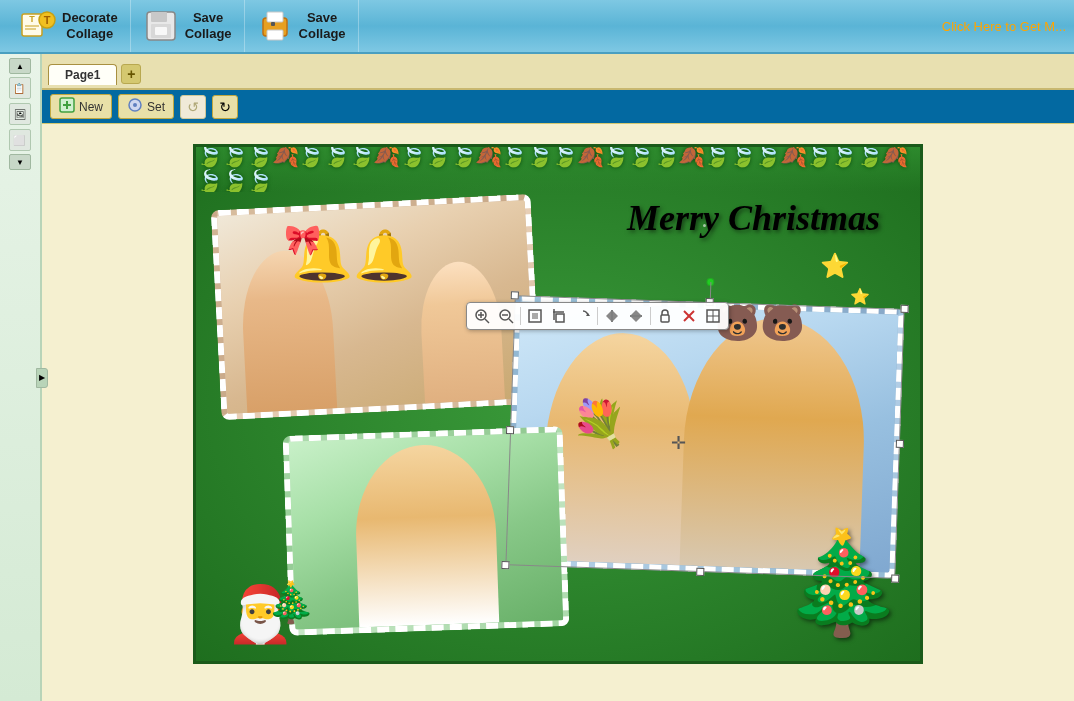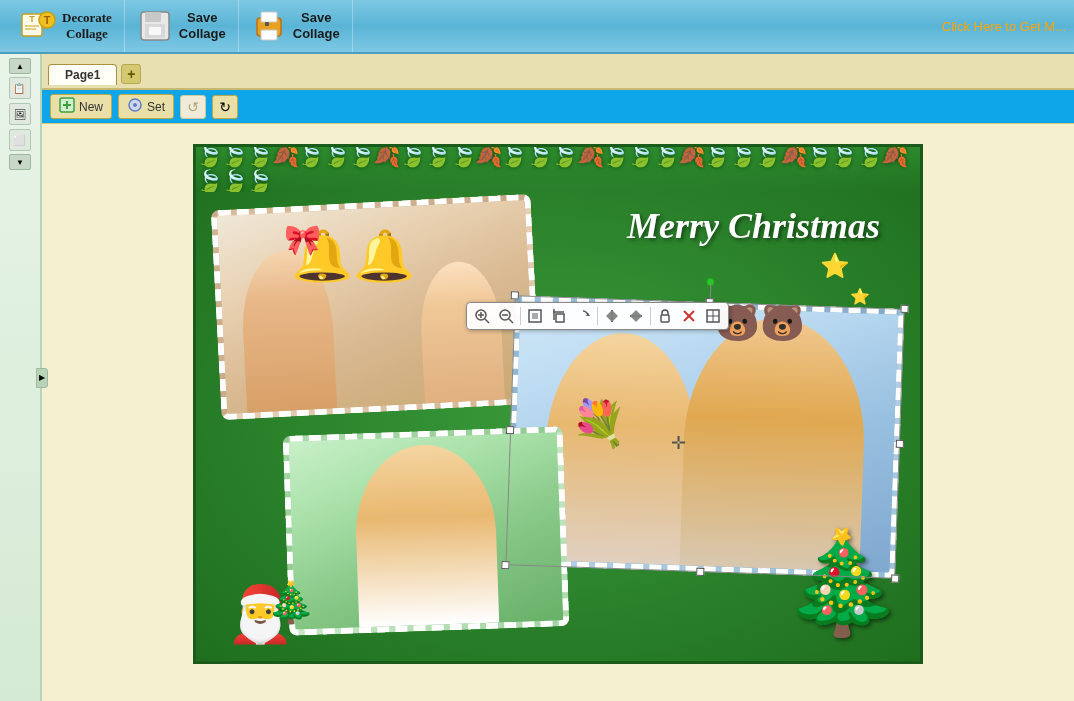--- a/index.html
+++ b/index.html
@@ -151,21 +151,21 @@
       cursor: pointer;
       font-size: 14px;
       font-weight: bold;
       color: #665500;
     }
 
     
     #secondary-toolbar {
       display: flex;
       align-items: center;
-      background: #0ea5e9;
+      background: #0369a1;
       padding: 4px 8px;
       gap: 6px;
       border-bottom: 1px solid #d4c870;
       height: 34px;
     }
     .sec-btn {
       display: flex;
       align-items: center;
       gap: 4px;
       padding: 2px 8px;
@@ -246,25 +246,25 @@
       font-size: 22px;
       letter-spacing: -2px;
       color: #1a6a1a;
       text-shadow: 0 0 4px #0a4a0a;
       margin-top: -4px;
     }
 
     
     .merry-christmas-text {
       position: absolute;
-      top: 58px;
+      top: 50px;
       right: 40px;
       font-size: 36px;
       font-weight: bold;
-      color: #ffffff;
+      color: #000000;
       font-family: 'Times New Roman', serif;
       font-style: italic;
       text-shadow: 2px 2px 4px rgba(0,0,0,0.5);
       z-index: 10;
     }
 
     
     .photo-frame-1 {
       position: absolute;
       top: 55px;
@@ -497,21 +497,21 @@
     <div class="toolbar-icon">
       <svg width="36" height="36" viewBox="0 0 36 36">
         <rect x="2" y="6" width="20" height="22" rx="2" fill="#fffbe8" stroke="#c8a020" stroke-width="1.5"></rect>
         <text x="12" y="14" font-size="9" fill="#c8a020" text-anchor="middle" font-weight="bold">T</text>
         <line x1="5" y1="18" x2="19" y2="18" stroke="#c8a020" stroke-width="1"></line>
         <line x1="5" y1="21" x2="16" y2="21" stroke="#c8a020" stroke-width="1"></line>
         <circle cx="27" cy="12" r="8" fill="#f0c020" stroke="#c8a010" stroke-width="1.5"></circle>
         <text x="27" y="16" font-size="11" fill="#a06000" text-anchor="middle" font-weight="bold">T</text>
       </svg>
     </div>
-    <div class="toolbar-label" style="white-space:pre-line;font-family:Liberation Serif, serif;">Decorate
+    <div class="toolbar-label" style="white-space:pre-line;">Decorate
 Collage</div>
   </div>
 
   <div class="toolbar-btn">
     <div class="toolbar-icon">
       <svg width="36" height="36" viewBox="0 0 36 36">
         <rect x="4" y="4" width="28" height="28" rx="3" fill="#e8e8e8" stroke="#888" stroke-width="1.5"></rect>
         <rect x="8" y="4" width="16" height="10" rx="1" fill="#c8c8c8"></rect>
         <rect x="8" y="16" width="20" height="14" rx="1" fill="#d8d8d8"></rect>
         <rect x="12" y="19" width="12" height="8" rx="1" fill="#f8f8f8"></rect>

